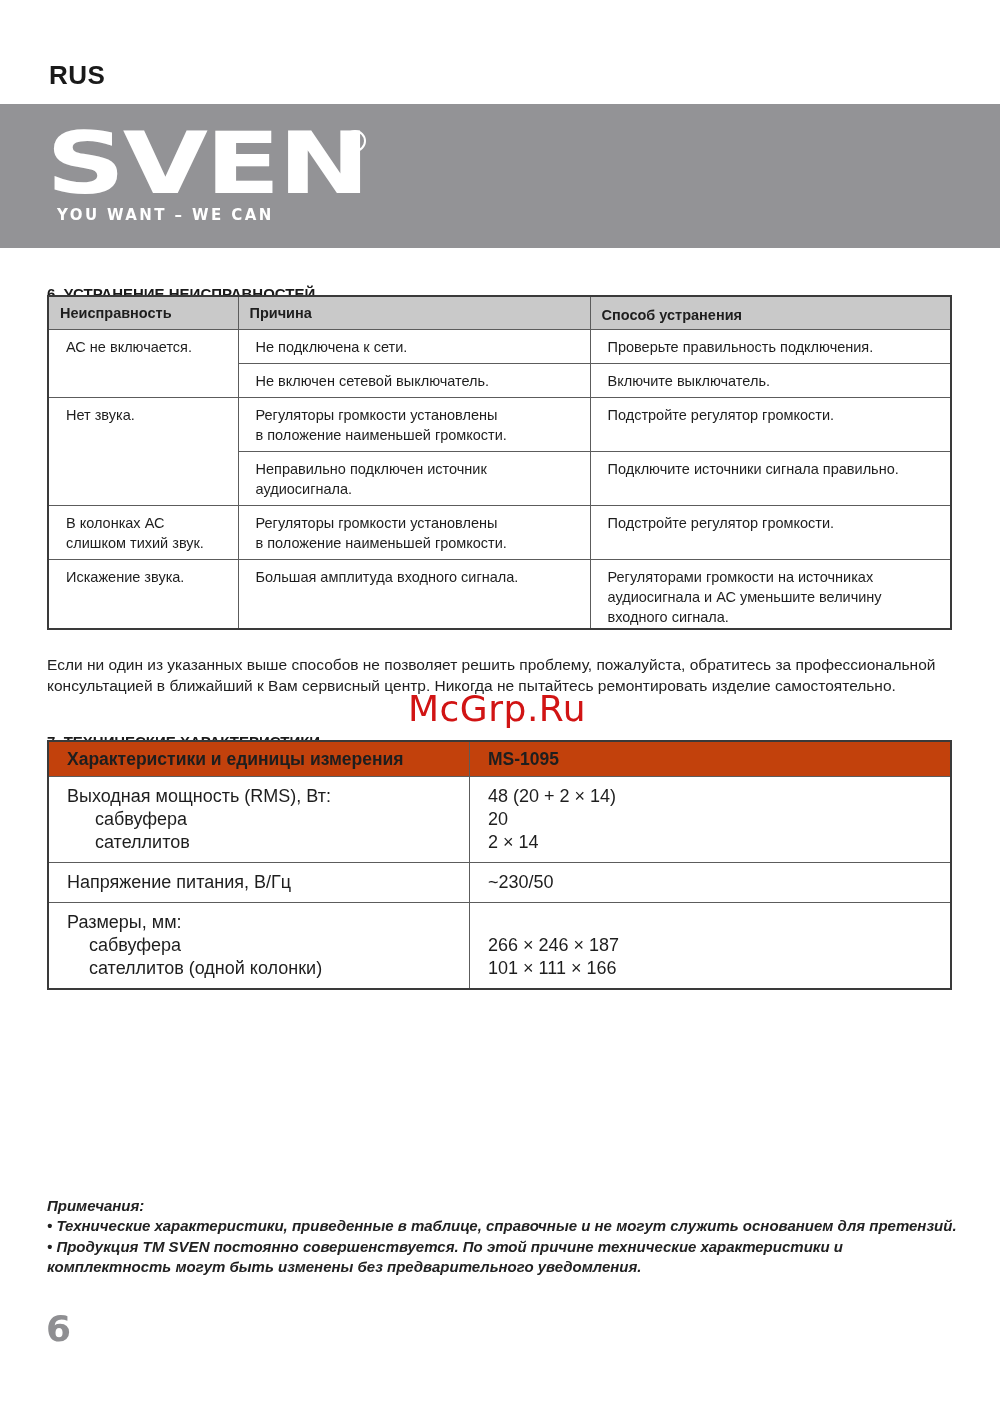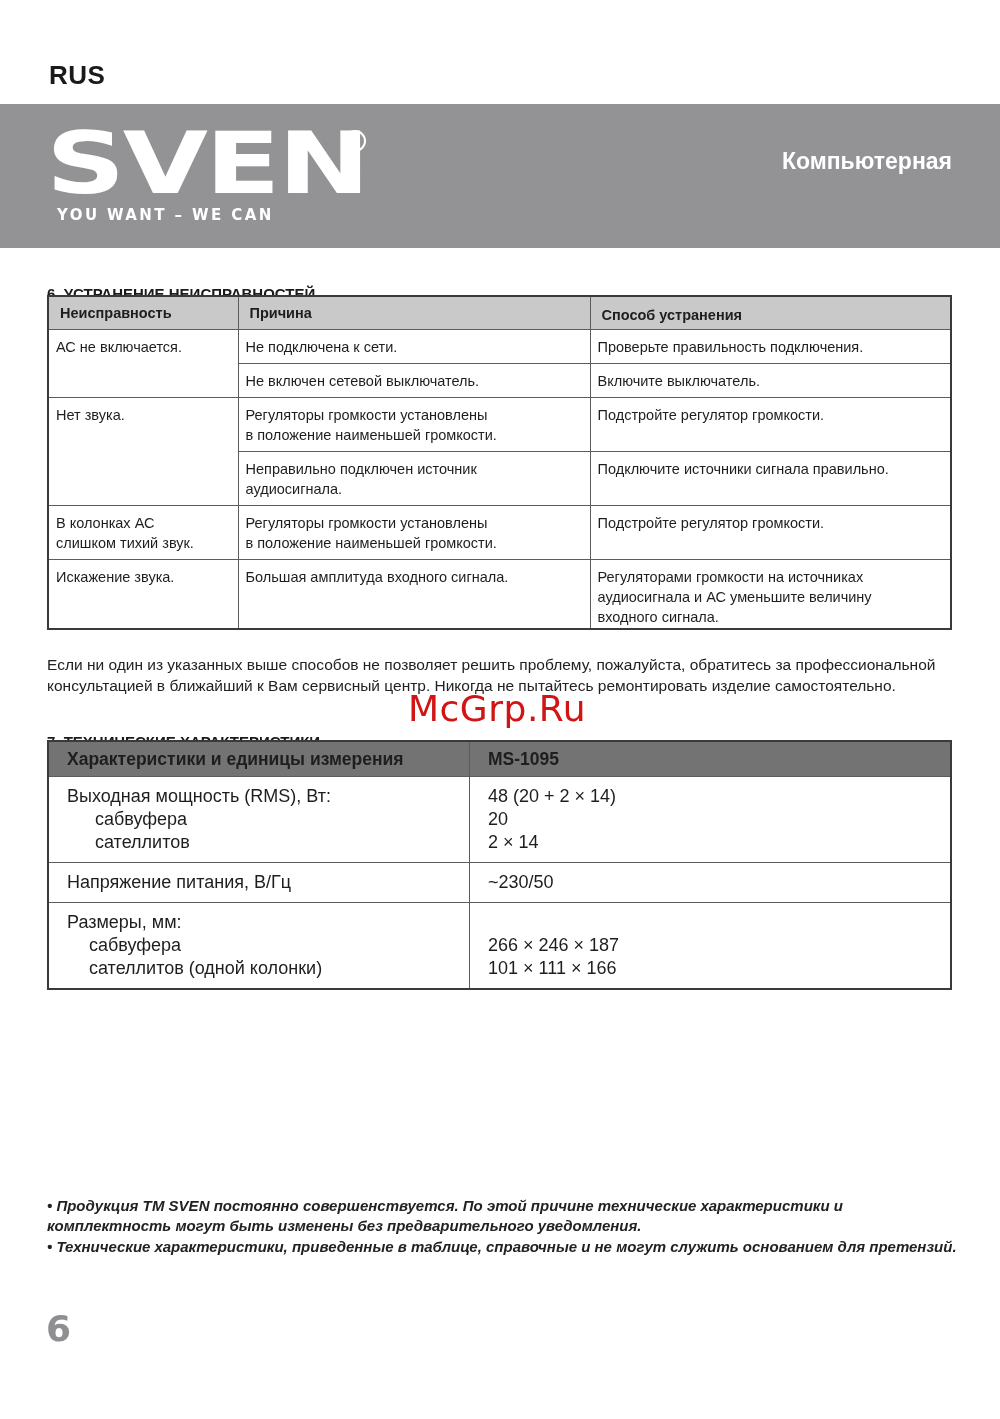--- a/index.html
+++ b/index.html
@@ -16,27 +16,27 @@
   .slogan { position: absolute; left: 49px; top: 206px; color: #ffffff; font-family: "DejaVu Sans", sans-serif; font-weight: bold;
             font-size: 15px; letter-spacing: 2.4px; margin-left: 8px; }
   .banner-title { position: absolute; right: 48px; top: 146px; width: 500px; text-align: right; color: #ffffff; font-weight: bold; font-size: 23px; line-height: 31px; }
 
   .section-title { position: absolute; left: 47px; font-size: 15px; font-weight: bold; color: #1a1a1a; margin-top: 16px; }
 
   table { border-collapse: collapse; position: absolute; left: 47px; width: 905px; }
   td, th { border: 1px solid #5c5c5c; vertical-align: top; text-align: left; }
   table.trouble { top: 295px; font-size: 14.5px; line-height: 20px; }
   table.trouble th { background: #c9c9c9; font-weight: bold; height: 33px; padding: 6px 11px 0 11px; box-sizing: border-box; font-size: 14.5px; }
-  table.trouble td { padding: 7px 11px 6px 7px; }
+  table.trouble td { padding: 7px 11px 6px 17px; }
   table.trouble { border: 2px solid #3a3a3a; }
 
   .para { position: absolute; left: 47px; top: 637px; width: 910px; font-size: 15.5px; line-height: 20.5px; color: #222; margin-top: 18px; }
 
   table.specs { top: 740px; font-size: 18px; line-height: 23px; border: 2px solid #3a3a3a; }
-  table.specs th { background: #737373; font-weight: bold; height: 35px; font-size: 17.5px; padding: 6px 18px 0 18px; box-sizing: border-box; }
+  table.specs th { background: #c2410c; font-weight: bold; height: 35px; font-size: 17.5px; padding: 6px 18px 0 18px; box-sizing: border-box; }
   table.specs td { padding: 8px 18px 8px 18px; }
   table.specs td.c1 { width: 384px; }
   .sub { padding-left: 28px; display: block; }
   .sub2 { padding-left: 22px; display: block; }
   .line { display: block; }
 
   .watermark { position: absolute; left: 408px; top: 688px; font-family: "DejaVu Sans", sans-serif; font-size: 36px; color: #d11414; letter-spacing: 0.5px; }
 
   .notes { position: absolute; left: 47px; top: 1196px; width: 915px; font-size: 15px; line-height: 20.3px; font-style: italic; font-weight: bold; color: #222; }
   .notes span { display: block; }
@@ -46,21 +46,20 @@
 </head>
 <body>
 
 <div class="lang">RUS</div>
 
 <div class="banner"></div>
 <div class="logo">SVEN</div>
 <div class="reg">R</div>
 <div class="slogan">YOU WANT – WE CAN</div>
 <div class="banner-title">
-  <div>Компьютерная</div>
 </div>
 
 <div class="section-title" style="top:269px">6. УСТРАНЕНИЕ НЕИСПРАВНОСТЕЙ</div>
 
 <table class="trouble">
   <colgroup>
       <col style="width:190px">
       <col style="width:352px">
       <col>
     </colgroup>
@@ -184,17 +183,18 @@
         <td>
           <span class="line">&nbsp;</span>
           <span class="line">266 × 246 × 187</span>
           <span class="line">101 × 111 × 166</span>
         </td>
       </tr>
     </tbody>
 </table>
 
 <div class="notes">
+  <span>Примечания:</span>
+  <span>• Технические характеристики, приведенные в таблице, справочные и не могут служить основанием для претензий.</span>
   <span>• Продукция ТМ SVEN постоянно совершенствуется. По этой причине технические характеристики и комплектность могут быть изменены без предварительного уведомления.</span>
-  <span>• Технические характеристики, приведенные в таблице, справочные и не могут служить основанием для претензий.</span>
 </div>
 
 <div class="pagenum">6</div>
 
 </body></html>

